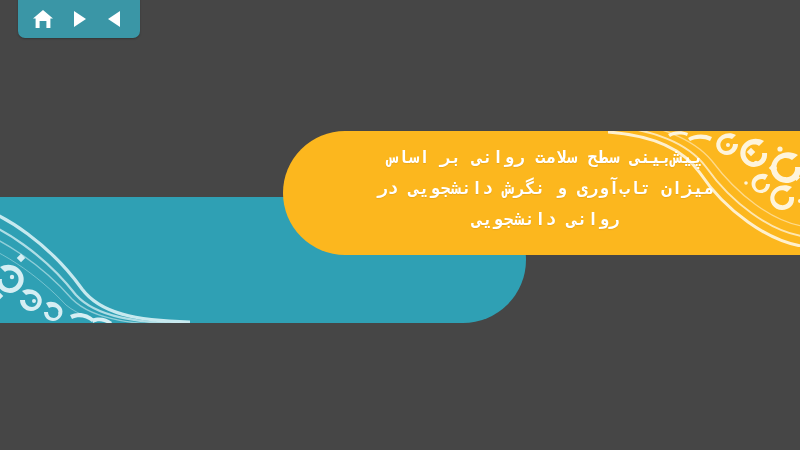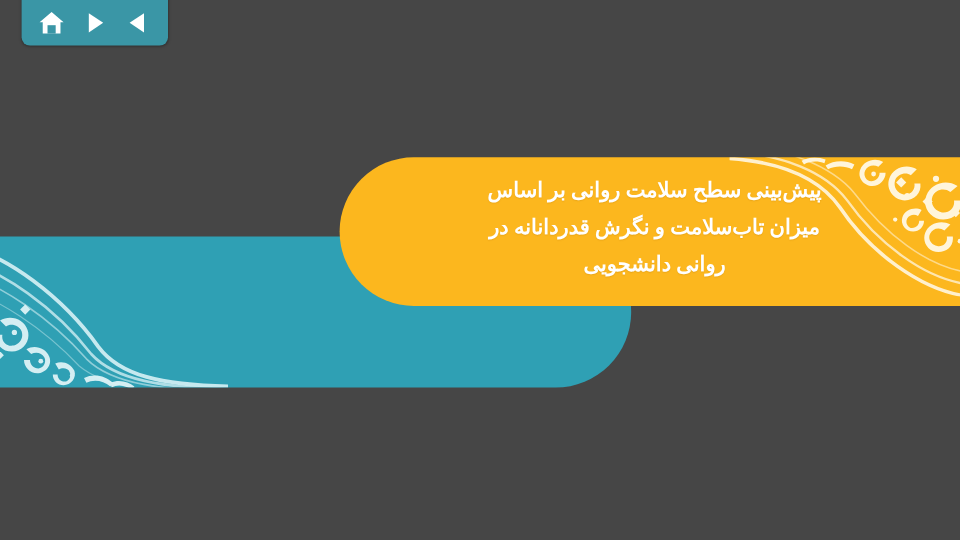--- a/index.html
+++ b/index.html
@@ -6,21 +6,21 @@
     margin: 0;
     padding: 0;
     background: #1b1b1b;
   }
   #slide {
     position: relative;
     width: 800px;
     height: 450px;
     overflow: hidden;
     background: #464646;
-    font-family: Liberation Serif, serif;
+    font-family: Liberation Mono, monospace;
   }
 
   
   #navbar {
     position: absolute;
     top: -12px;
     left: 18px;
     width: 122px;
     height: 50px;
     background: #3a96a6;
@@ -183,19 +183,19 @@
         <rect x="162" y="34" width="6" height="6" transform="rotate(45 165 37)"></rect>
         <rect x="140" y="18" width="6" height="6" transform="rotate(45 143 21)"></rect>
         <rect x="186" y="44" width="5" height="5" transform="rotate(45 188.5 46.5)"></rect>
         <path d="M104,6 c-8,-4 -18,-3 -24,1 l2,3 c6,-3 14,-3 20,0 z"></path>
         <path d="M80,2 c-7,-3 -15,-2 -20,1 l2,3 c5,-3 12,-3 17,-1 z"></path>
       </g>
     </svg>
 
     <div id="title-text">
       <span class="tline">پیش‌بینی سطح سلامت روانی بر اساس</span>
-      <span class="tline">میزان تاب‌سلامت و نگرش قدردانانه در</span>
+      <span class="tline">میزان تاب‌آوری و نگرش دانشجویی در</span>
       <span class="tline">روانی دانشجویی</span>
     </div>
 
   </div>
 
 </div>
 
 </body></html>

